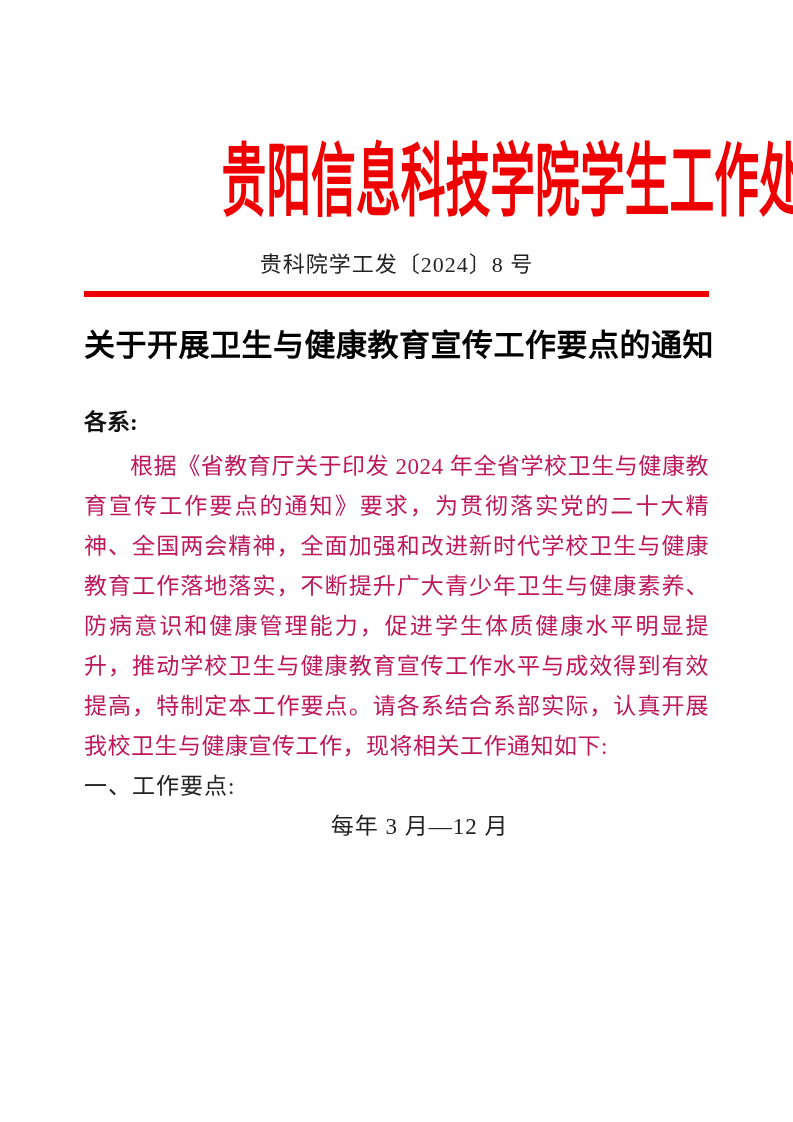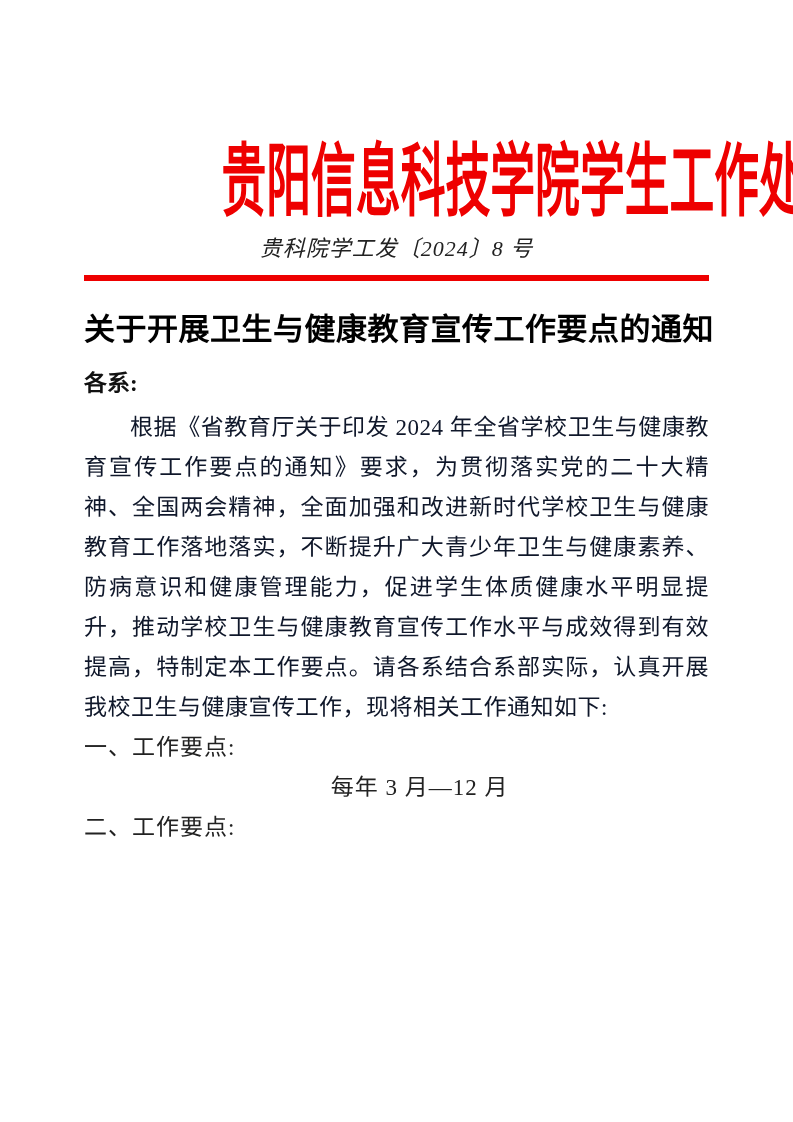--- a/index.html
+++ b/index.html
@@ -27,57 +27,56 @@
     text-align: center;
     color: #ee0000;
     font-weight: bold;
     font-size: 80px;
     white-space: nowrap;
     transform: scaleX(0.56);
     transform-origin: 50% 50%;
     letter-spacing: 0px;
   }
   .doc-number {
-    margin-top: 2px;
+    margin-top: 18px;
     text-align: center;
     font-size: 22px;
     color: #222222;
     letter-spacing: 1px;
-    font-style: italic;
   }
   .red-line {
     margin-top: 13px;
     width: 625px;
     height: 6px;
     background: #ee0000;
   }
   
   .doc-title {
     margin-top: 23px;
     text-align: center;
     font-size: 31px;
     font-weight: bold;
     color: #000000;
     white-space: nowrap;
     letter-spacing: 0.5px;
   }
   .salutation {
-    margin-top: 20px;
+    margin-top: 43px;
     font-size: 23px;
     font-weight: bold;
     color: #111111;
     line-height: 30px;
   }
   .body-paragraph {
     margin-top: 9px;
     font-size: 23px;
     line-height: 40px;
     text-align: justify;
     text-indent: 2em;
-    color: #0f172a;
+    color: #be185d;
     letter-spacing: 0.5px;
   }
   .section-heading {
     font-size: 23px;
     line-height: 40px;
     color: #222222;
     letter-spacing: 1px;
   }
   .section-content {
     font-size: 23px;
@@ -103,17 +102,14 @@
 
   <div class="salutation">各系:</div>
 
   <div class="body-paragraph">根据《省教育厅关于印发 2024 年全省学校卫生与健康教育宣传工作要点的通知》要求，为贯彻落实党的二十大精神、全国两会精神，全面加强和改进新时代学校卫生与健康教育工作落地落实，不断提升广大青少年卫生与健康素养、防病意识和健康管理能力，促进学生体质健康水平明显提升，推动学校卫生与健康教育宣传工作水平与成效得到有效提高，特制定本工作要点。请各系结合系部实际，认真开展我校卫生与健康宣传工作，现将相关工作通知如下:</div>
 
   <div>
     <div class="section-heading">一、工作要点:</div>
     <div class="section-content">每年 3 月—12 月</div>
   </div>
 
-  <div>
-    <div class="section-heading">二、工作要点:</div>
-  </div>
 
 </div>
 
 </body></html>

